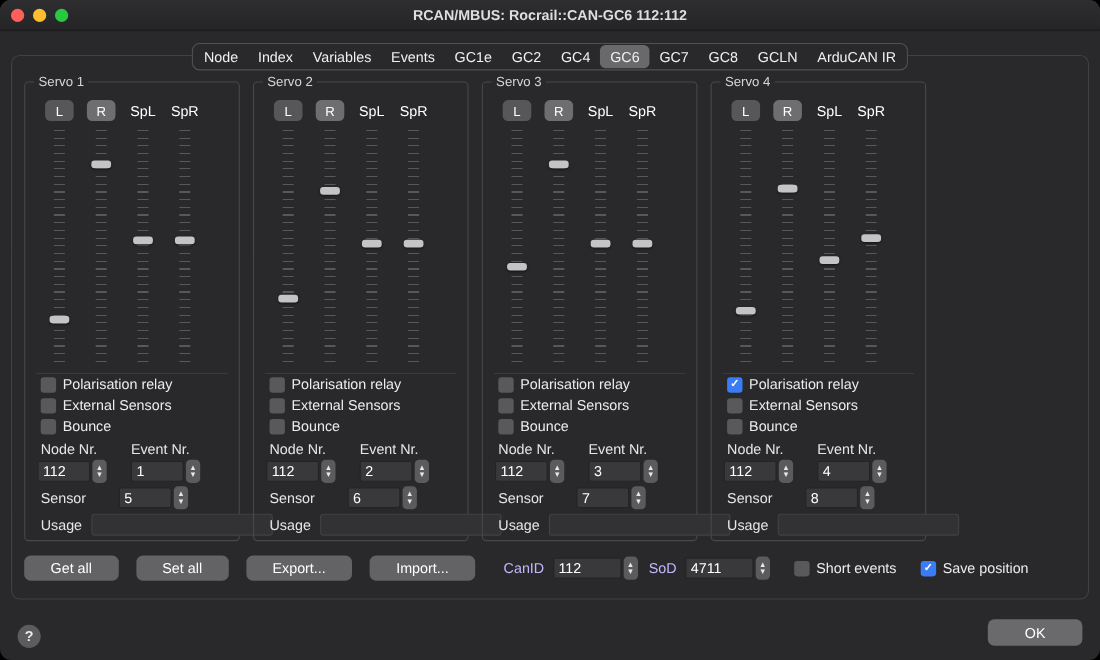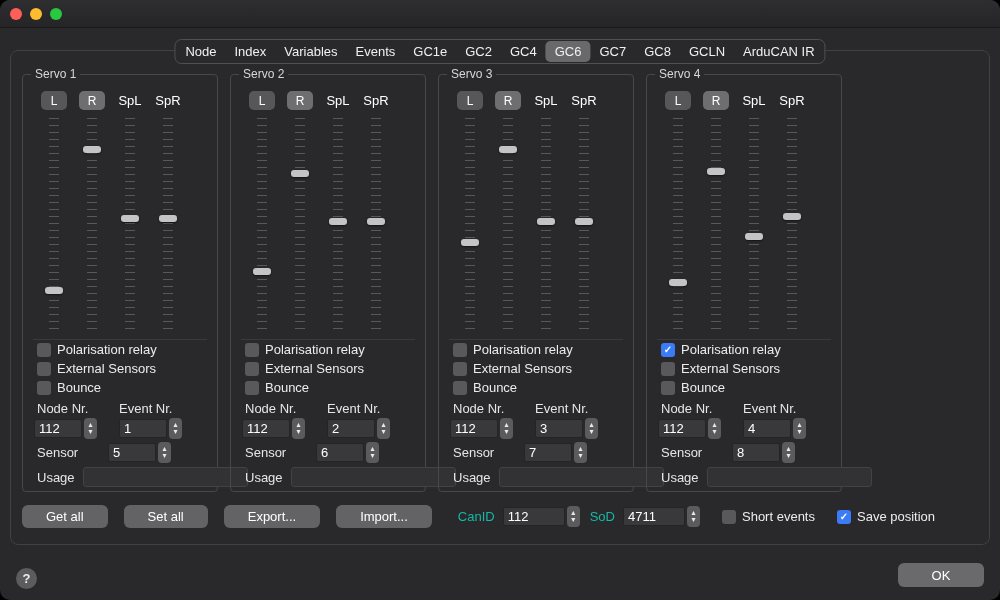--- a/index.html
+++ b/index.html
@@ -67,40 +67,41 @@
   .sensor-row { display:flex; align-items:center; padding-left:14px; margin-top:3px; height:21px; }
   .sensor-row .lbl { width:71px; font-size:13px; }
   .usage-row { display:flex; align-items:center; padding:0 10px 0 14px; margin-top:4px; gap:8px; height:20px; }
   .usage-row .lbl { font-size:13px; width:40px; }
   .usage-input { flex:1; height:20px; background:#323235; border:1px solid #424245; border-radius:3px;
     color:#fff; font-size:12px; padding:0 4px; font-family:inherit; }
   
   .bottom-bar { position:absolute; top:505px; left:22px; right:22px; display:flex; align-items:center; z-index:2; }
   .btn { height:23px; min-width:74px; padding:0 24px; background:#636366; border:none; border-radius:6px;
     color:#fff; font-size:13px; font-family:inherit; margin-right:16px; cursor:default; }
-  .field-label { font-size:13px; color:#14b8a6; margin:0 8px 0 10px; }
+  .field-label { font-size:13px; color:#c4b5fd; margin:0 8px 0 10px; }
   .wide { width:62px; }
   .bottom-bar .check-row { margin-left:22px;justify-content:space-between; }
   
   .help-btn { position:absolute; left:16px; bottom:11px; width:21px; height:21px; border-radius:50%;
     background:#5c5c5f; color:#ececec; border:none; font-size:13px; font-weight:bold; font-family:inherit; }
   .ok-btn { position:absolute; right:16px; bottom:13px; width:86px; height:24px; border-radius:6px;
     background:#6a6a6d; color:#fff; border:none; font-size:13px; font-family:inherit; }
 </style>
 </head>
 <body>
 
 <div class="window">
 
   <div class="titlebar">
     <div class="traffic">
       <button class="dot red"></button>
       <button class="dot yellow"></button>
       <button class="dot green"></button>
     </div>
+    <span class="title">RCAN/MBUS: Rocrail::CAN-GC6 112:112</span>
   </div>
 
   <div class="notebook"></div>
 
   <div class="tabbar">
     <span class="tab">Node</span>
     <span class="tab">Index</span>
     <span class="tab">Variables</span>
     <span class="tab">Events</span>
     <span class="tab">GC1e</span>

